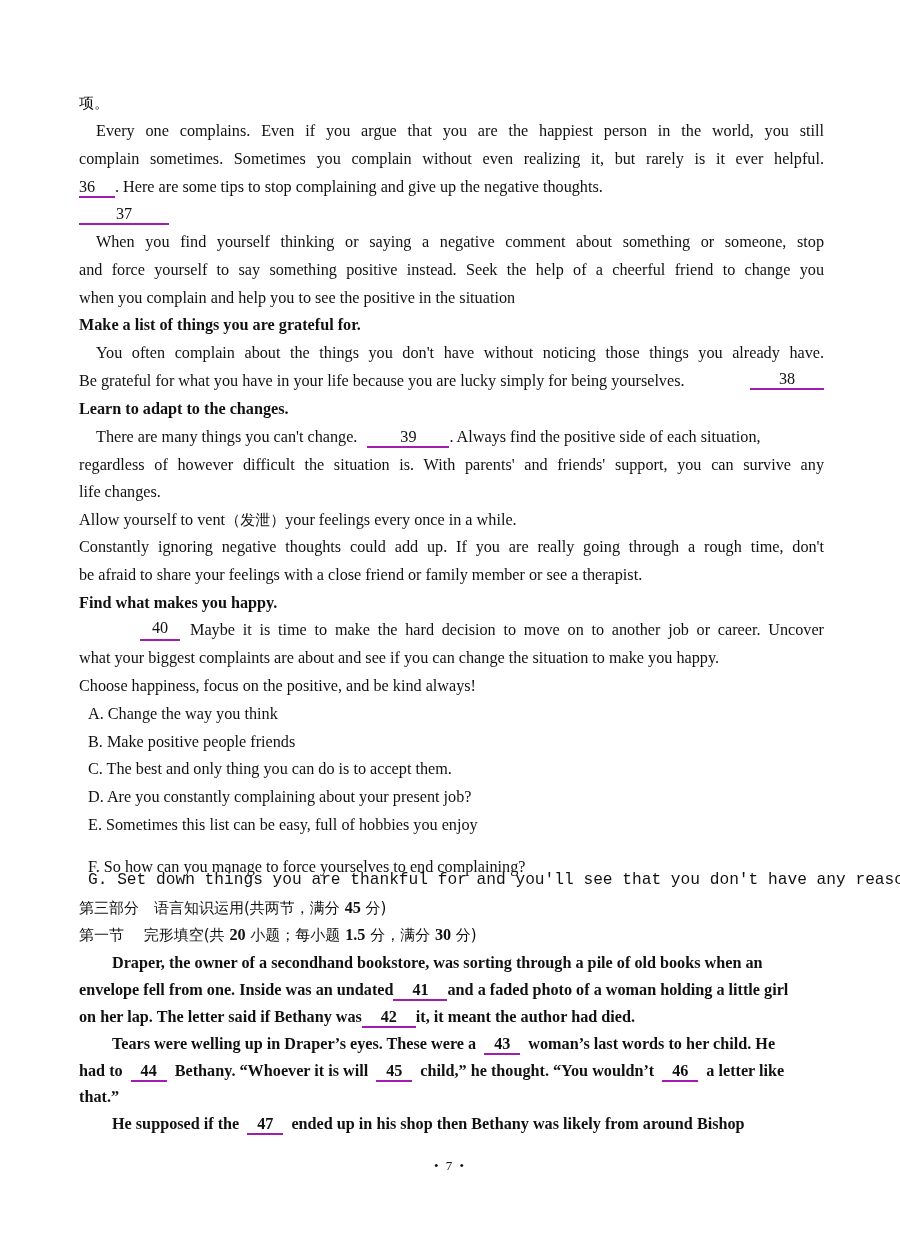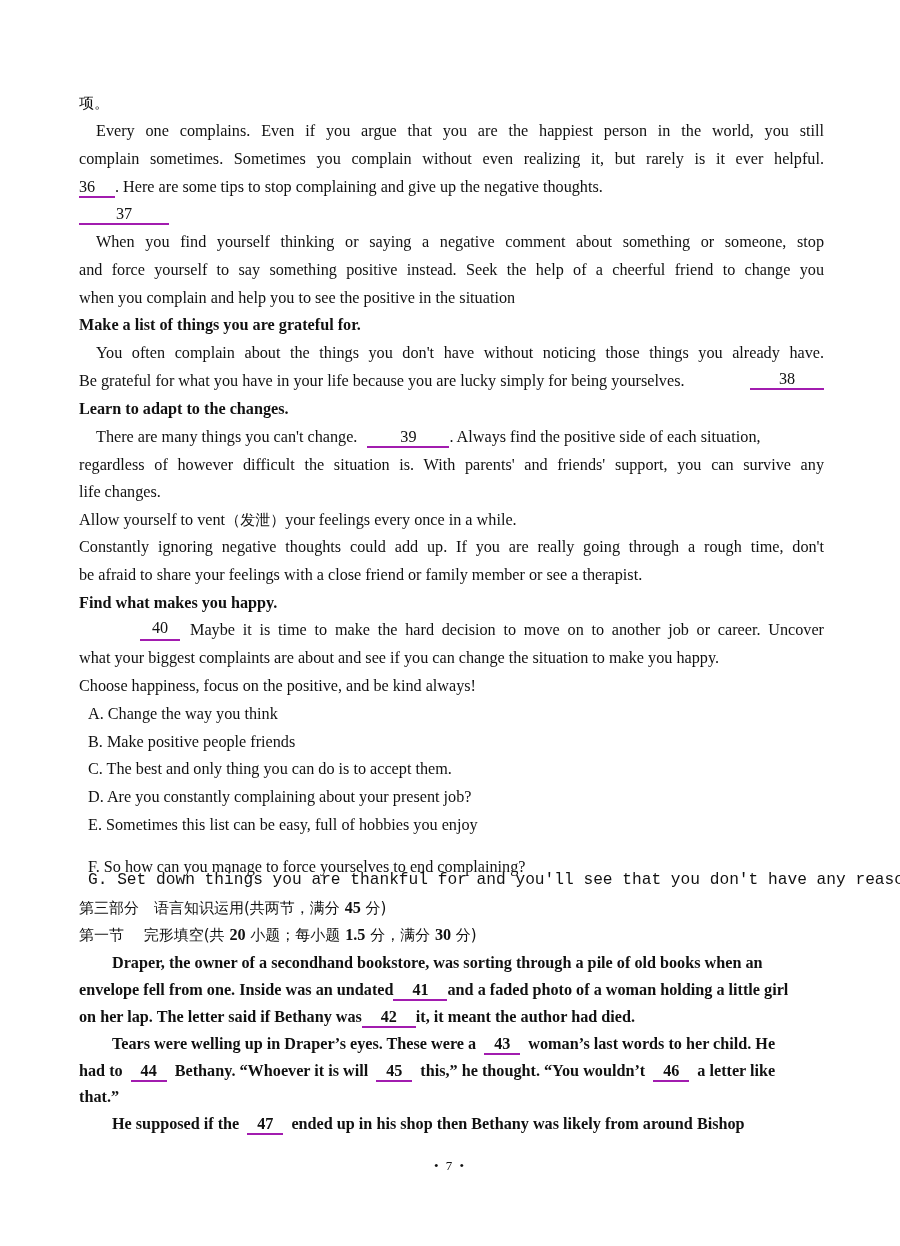--- a/index.html
+++ b/index.html
@@ -133,21 +133,21 @@
   <div class="line bold indent2" style="top:943px;">
     <span>Tears were welling up in Draper’s eyes. These were a</span>
     <span class="blank" style="width:36px;margin:0 4px;">43</span>
     <span>woman’s last words to her child. He</span>
   </div>
   <div class="line bold" style="top:970px;">
     <span>had to</span>
     <span class="blank" style="width:36px;margin:0 4px;">44</span>
     <span>Bethany. “Whoever it is will</span>
     <span class="blank" style="width:36px;margin:0 4px;">45</span>
-    <span>this,” he thought. “You wouldn’t</span>
+    <span>child,” he thought. “You wouldn’t</span>
     <span class="blank" style="width:36px;margin:0 4px;">46</span>
     <span>a letter like</span>
   </div>
   <div class="line bold" style="top:996px;">that.”</div>
 
   <div class="line bold indent2" style="top:1023px;">
     <span>He supposed if the</span>
     <span class="blank" style="width:36px;margin:0 4px;">47</span>
     <span>ended up in his shop then Bethany was likely from around Bishop</span>
   </div>

